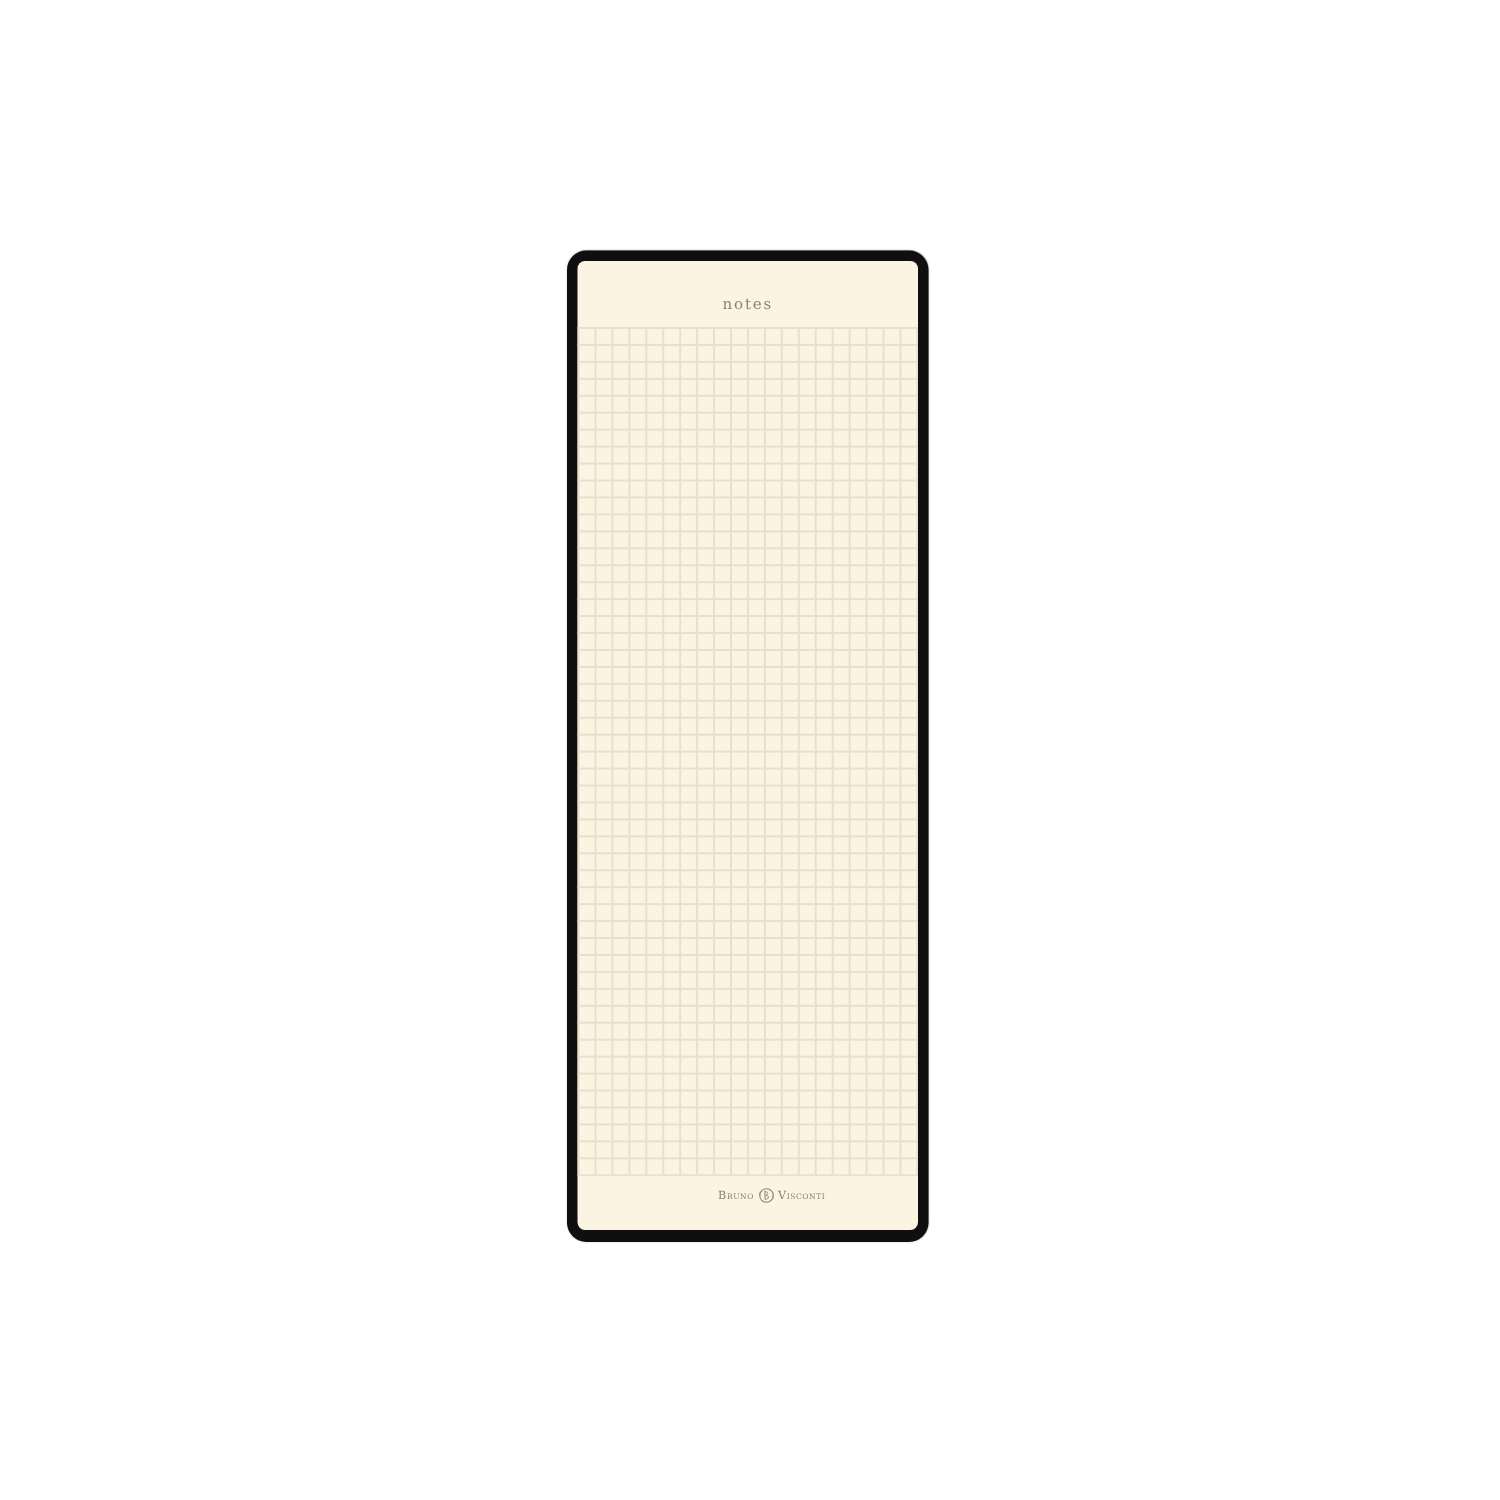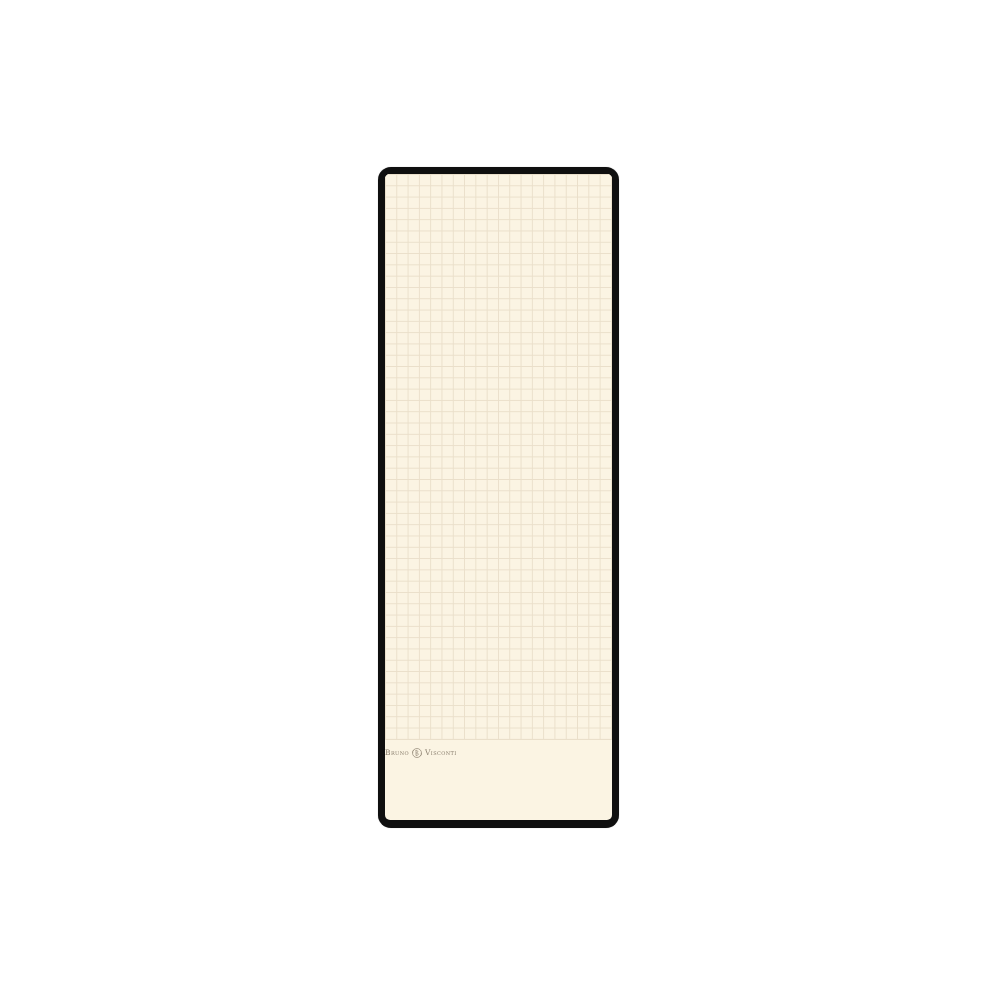--- a/index.html
+++ b/index.html
@@ -75,22 +75,24 @@
     background-position: 0 0;
     border-bottom: 1px solid #eadfca;
     box-sizing: border-box;
   }
 
   
   .paper-footer {
     flex: 1 1 auto;
     display: flex;
     align-items: flex-start;
+    justify-content: center;
     padding-top: 7px;
     box-sizing: border-box;
+    margin-left: 32px;
   }
   .brand-logo {
     display: flex;
     align-items: center;
     gap: 2px;
     color: #8c8170;
   }
   .brand-word {
     font-family: "DejaVu Serif", serif;
     font-variant: small-caps;
@@ -106,20 +108,23 @@
   }
 </style>
 </head>
 <body>
 
 <div class="stage">
 
   <div class="pad-frame">
     <div class="paper">
 
+      <div class="paper-header">
+        <span class="notes-label">notes</span>
+      </div>
 
       <div class="grid-area"></div>
 
       <div class="paper-footer">
         <div class="brand-logo">
           <span class="brand-word">Bruno</span>
           <svg class="brand-emblem" viewBox="0 0 24 24" aria-hidden="true">
             <circle cx="12" cy="12" r="9" fill="none" stroke="#8c8170" stroke-width="1.4"></circle>
             <path d="M9 7 C14 6, 15 10, 11 12 C16 12, 16 17, 10 17 L10 7" fill="none" stroke="#8c8170" stroke-width="1.3"></path>
             <path d="M4 12 C2 10, 3 7, 6 6 M20 12 C22 14, 21 17, 18 18" fill="none" stroke="#8c8170" stroke-width="0.9"></path>

